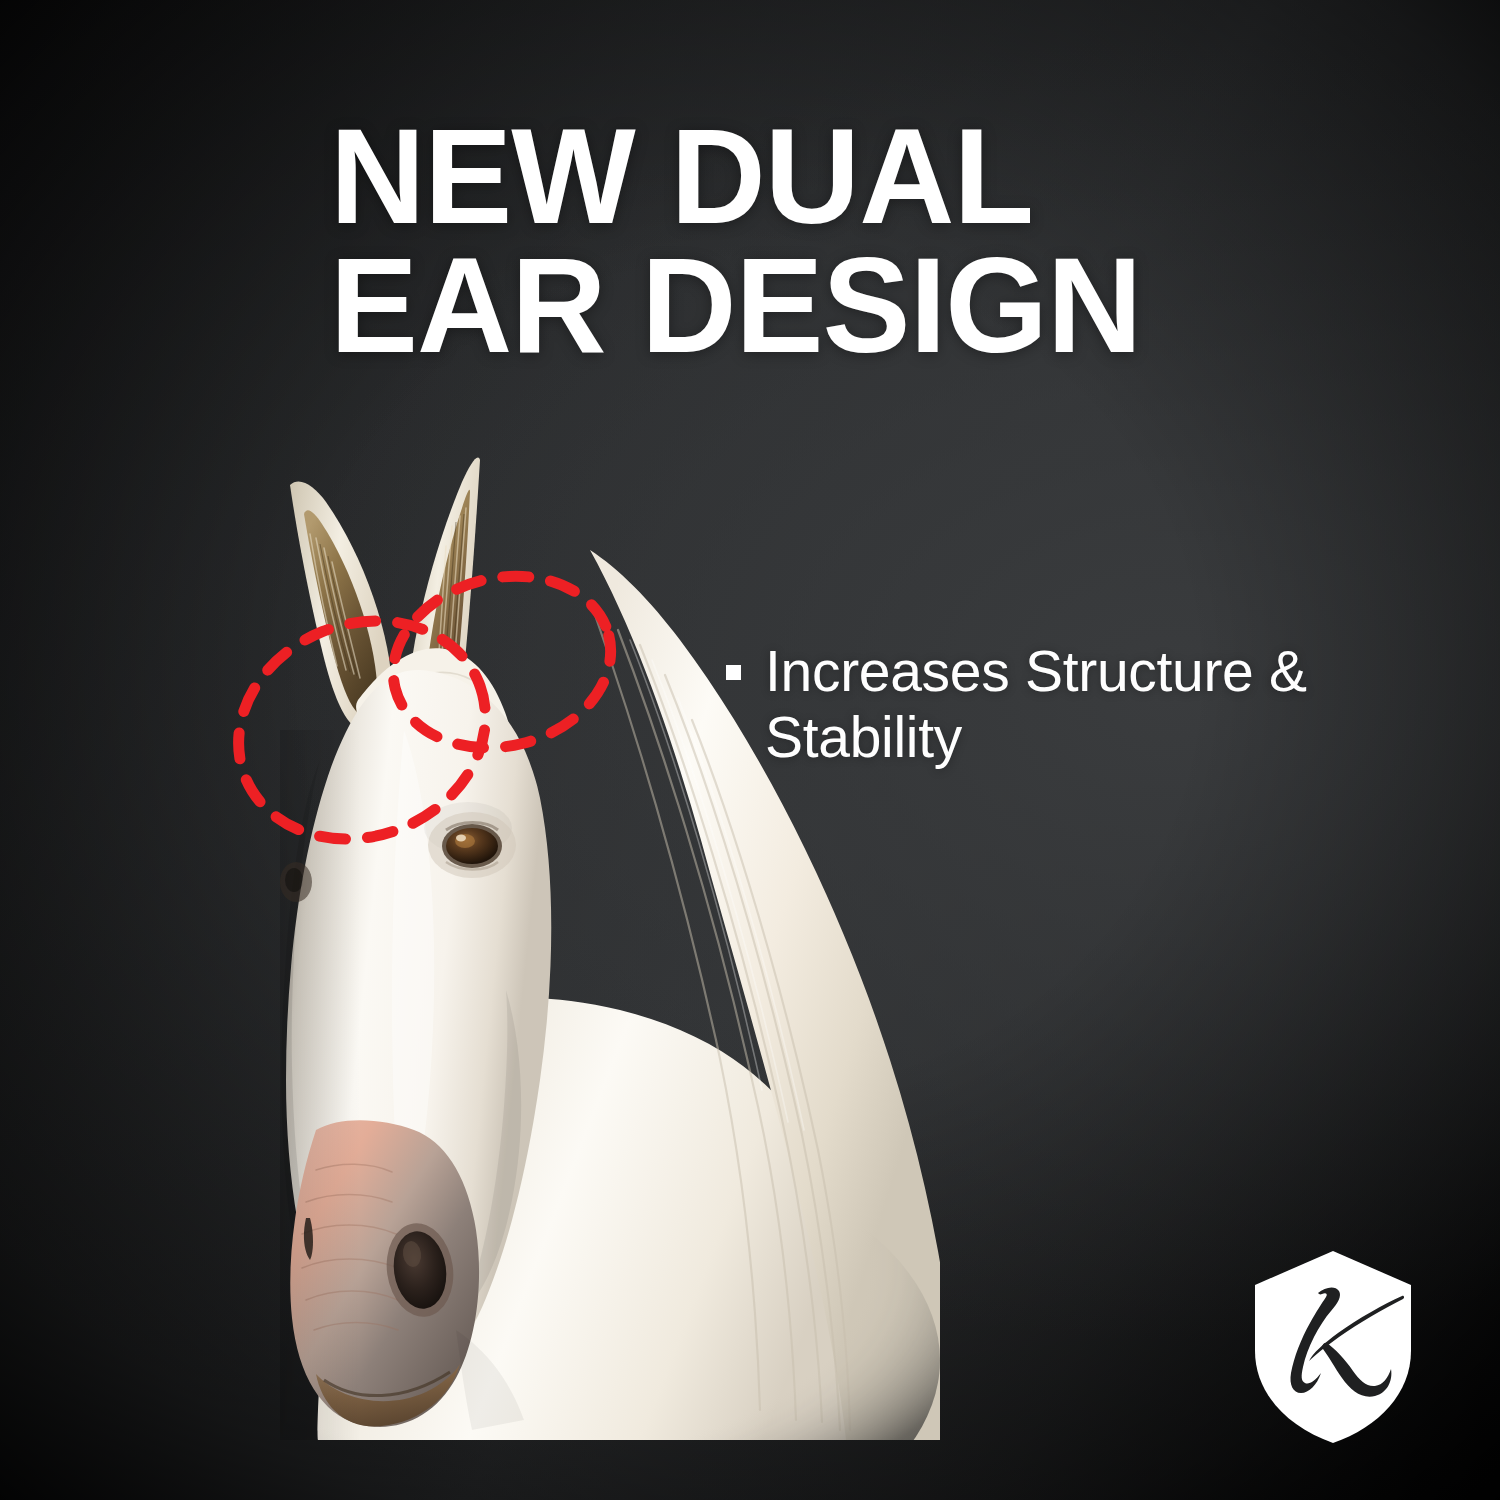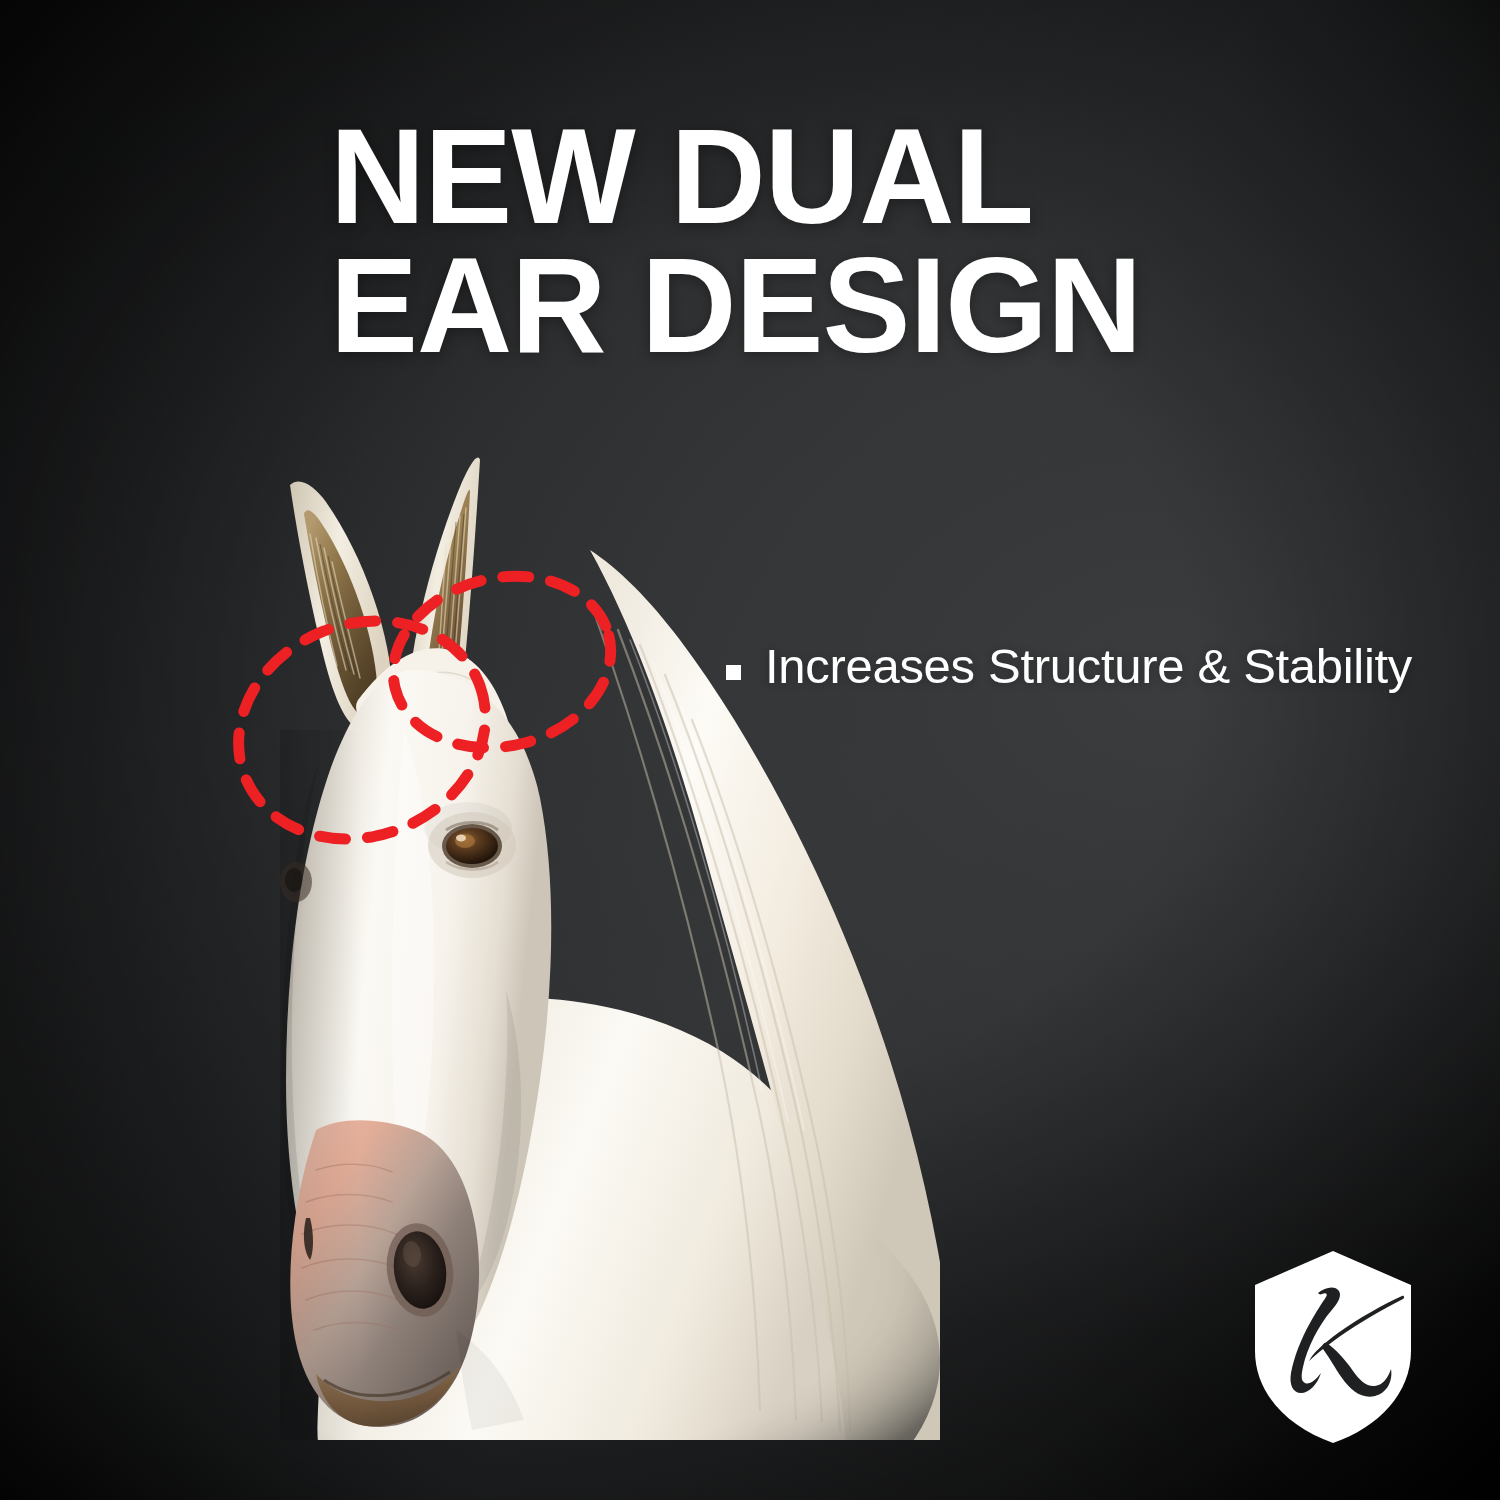--- a/index.html
+++ b/index.html
@@ -66,21 +66,21 @@
   .benefit:last-child{ margin-bottom:0; }
   .bullet-mark{
     flex:0 0 auto;
     width:15px; height:15px;
     background:#ffffff;
     margin-top:27px;
     margin-right:24px;
   }
   .benefit-text{
     color:#fefefe;
-    font-size:49px;
+    font-size:57px;
     line-height:1.16;
     font-weight:400;
     letter-spacing:-.3px;
     text-shadow:0 1px 10px rgba(0,0,0,.3);
   }
 
   
   .horse-stage{
     position:absolute;
     left:120px; top:430px;

